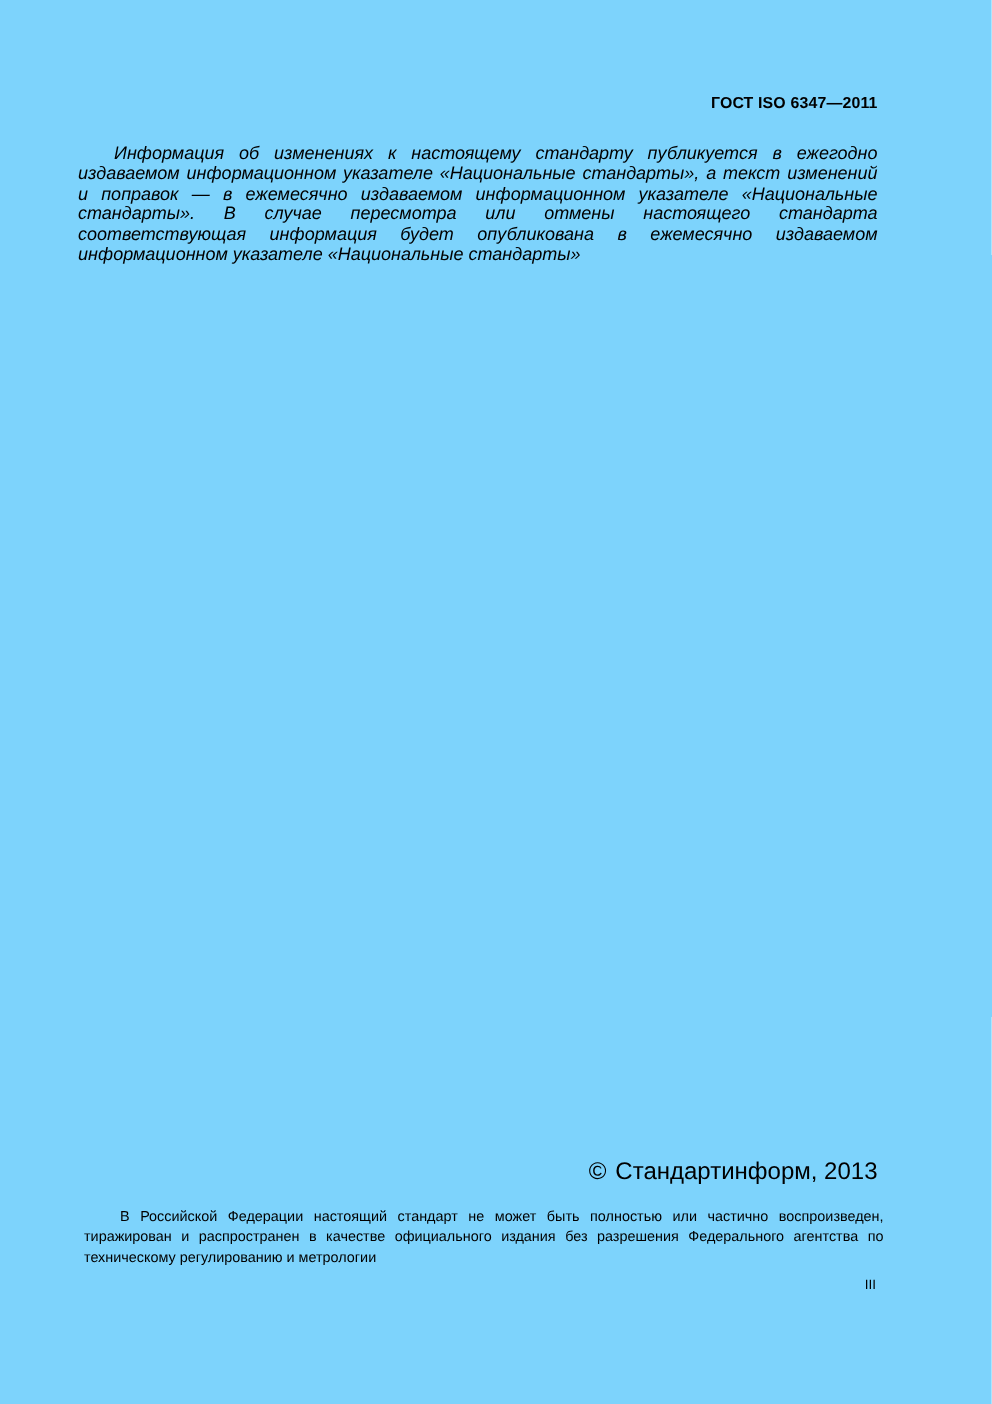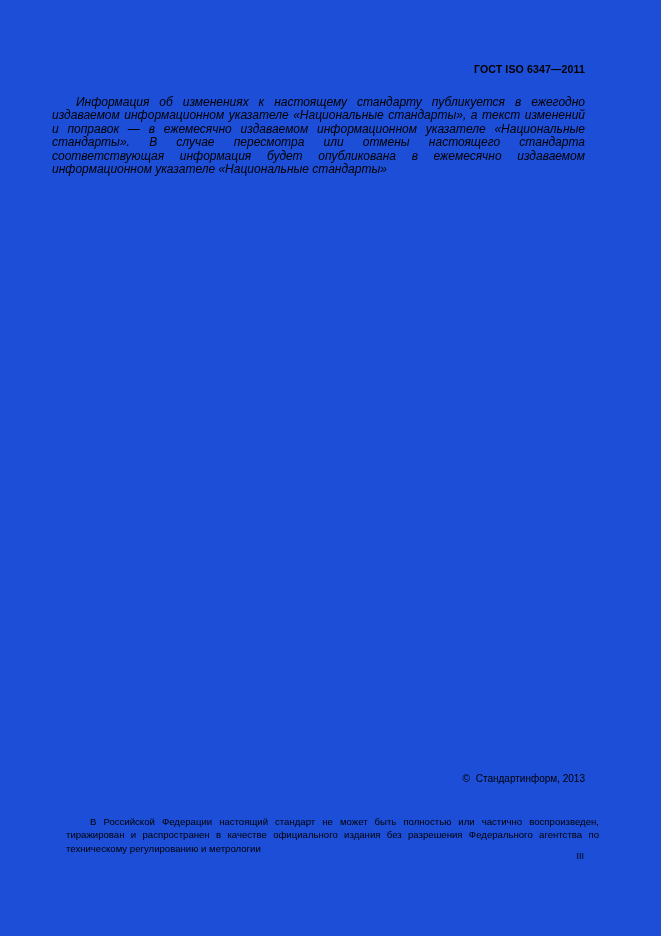--- a/index.html
+++ b/index.html
@@ -12,21 +12,21 @@
       height: 936px;
       position: relative;
       overflow: hidden;
       font-family: "Liberation Sans", sans-serif;
       color: #000000;
     }
     .page {
       position: absolute;
       left: 0; top: 0;
       width: 661px; height: 936px;
-      background: #1d4ed8;
+      background: #7dd3fc;
     }
     .header-code {
       position: absolute;
       right: 76px;
       top: 63px;
       font-size: 10.6px;
       font-weight: bold;
       letter-spacing: 0.1px;
     }
     .info-para {
@@ -38,36 +38,36 @@
       font-style: italic;
       line-height: 13.4px;
       text-align: justify;
       text-indent: 24px;
       margin: 0;
     }
     .copyright {
       position: absolute;
       right: 76px;
       top: 773px;
-      font-size: 10px;
+      font-size: 16px;
       white-space: nowrap;
     }
     .copyright .sym {
       margin-right: 6px;
     }
     .rights-para {
       position: absolute;
       left: 52px;
       top: 801px;
       width: 533px;
       font-size: 9.6px;
       line-height: 13.4px;
       text-align: justify;
       text-indent: 24px;
-      margin: 14px;
+      margin: 4px;
     }
     .page-number {
       position: absolute;
       right: 77px;
       top: 851px;
       font-size: 9px;
       text-align: right;
     }
   </style>
 </head>

